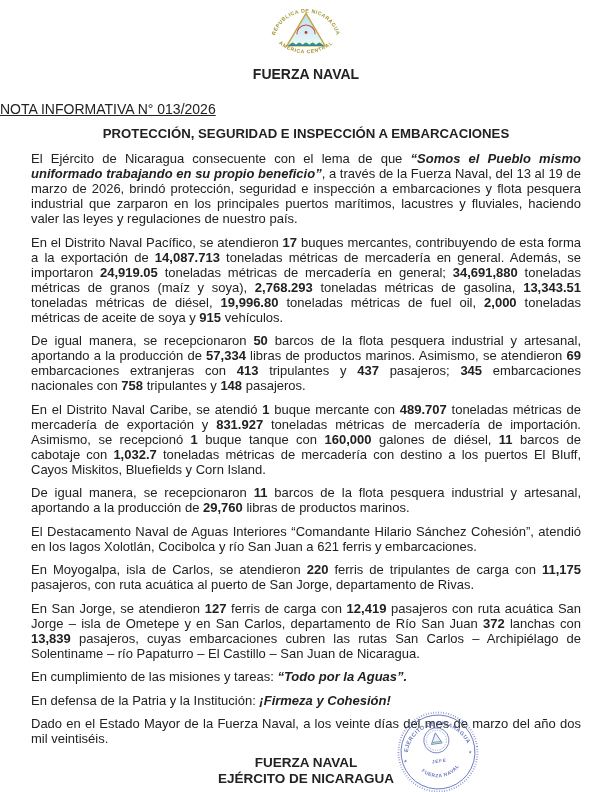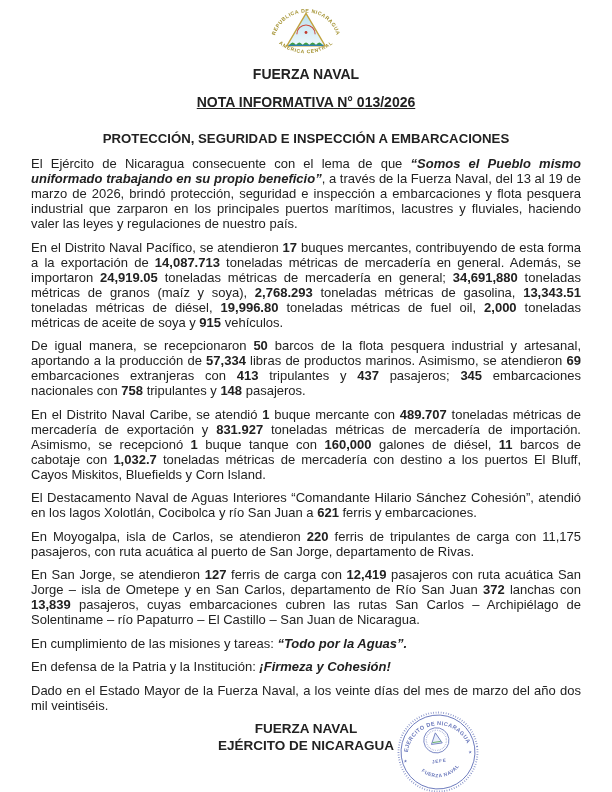--- a/index.html
+++ b/index.html
@@ -9,23 +9,23 @@
     width: 612px;
     height: 792px;
     background: #ffffff;
     font-family: "Liberation Sans", sans-serif;
     color: #222222;
     overflow: hidden;
   }
   .emblem-wrap { display: flex; justify-content: center; padding-top: 7px; }
   .emblem-wrap svg { display: block; }
   .org-block { text-align: center; font-weight: bold; font-size: 14px; line-height: 16.5px; margin-top: 3px; }
-  .note-number { text-align: center; font-weight: bold; font-size: 14px; margin-top: 11px; }
+  .note-number { font-weight: normal; font-size: 14px; margin-top: 18px; }
   .note-number span { text-decoration: underline; }
-  .doc-title { text-align: center; font-weight: bold; font-size: 13.2px; line-height: 15.5px; margin-top: 21px; }
+  .doc-title { text-align: center; font-weight: bold; font-size: 13.2px; line-height: 15.5px; margin-top: 9px; }
   .body-text { margin: 10px 31px 0 31px; }
   .body-text p { margin: 0 0 8.5px 0; font-size: 13px; line-height: 15px; text-align: justify; }
   .sign-block { text-align: center; font-weight: bold; font-size: 13.5px; line-height: 16.5px; margin-top: 3px; }
   .stamp {
     position: absolute;
     left: 395px;
     top: 710px;
     width: 86px;
     height: 84px;
     transform: rotate(-8deg);
@@ -74,22 +74,23 @@
 
   <div class="doc-title">
     <div>PROTECCIÓN, SEGURIDAD E INSPECCIÓN A EMBARCACIONES</div>
   </div>
 
   <div class="body-text">
       <p><span>El Ejército de Nicaragua consecuente con el lema de que </span><span style="font-weight: bold; font-style: italic;">“Somos el Pueblo mismo uniformado trabajando en su propio beneficio”</span><span>, a través de la Fuerza Naval, del 13 al 19 de marzo de 2026, brindó protección, seguridad e inspección a embarcaciones y flota pesquera industrial que zarparon en los principales puertos marítimos, lacustres y fluviales, haciendo valer las leyes y regulaciones de nuestro país.</span></p>
       <p><span>En el Distrito Naval Pacífico, se atendieron </span><span style="font-weight: bold;">17</span><span> buques mercantes, contribuyendo de esta forma a la exportación de </span><span style="font-weight: bold;">14,087.713</span><span> toneladas métricas de mercadería en general. Además, se importaron </span><span style="font-weight: bold;">24,919.05</span><span> toneladas métricas de mercadería en general; </span><span style="font-weight: bold;">34,691,880</span><span> toneladas métricas de granos (maíz y soya), </span><span style="font-weight: bold;">2,768.293</span><span> toneladas métricas de gasolina, </span><span style="font-weight: bold;">13,343.51</span><span> toneladas métricas de diésel, </span><span style="font-weight: bold;">19,996.80</span><span> toneladas métricas de fuel oil, </span><span style="font-weight: bold;">2,000</span><span> toneladas métricas de aceite de soya y </span><span style="font-weight: bold;">915</span><span> vehículos.</span></p>
       <p><span>De igual manera, se recepcionaron </span><span style="font-weight: bold;">50</span><span> barcos de la flota pesquera industrial y artesanal, aportando a la producción de </span><span style="font-weight: bold;">57,334</span><span> libras de productos marinos. Asimismo, se atendieron </span><span style="font-weight: bold;">69</span><span> embarcaciones extranjeras con </span><span style="font-weight: bold;">413</span><span> tripulantes y </span><span style="font-weight: bold;">437</span><span> pasajeros; </span><span style="font-weight: bold;">345</span><span> embarcaciones nacionales con </span><span style="font-weight: bold;">758</span><span> tripulantes y </span><span style="font-weight: bold;">148</span><span> pasajeros.</span></p>
       <p><span>En el Distrito Naval Caribe, se atendió </span><span style="font-weight: bold;">1</span><span> buque mercante con </span><span style="font-weight: bold;">489.707</span><span> toneladas métricas de mercadería de exportación y </span><span style="font-weight: bold;">831.927</span><span> toneladas métricas de mercadería de importación. Asimismo, se recepcionó </span><span style="font-weight: bold;">1</span><span> buque tanque con </span><span style="font-weight: bold;">160,000</span><span> galones de diésel, </span><span style="font-weight: bold;">11</span><span> barcos de cabotaje con </span><span style="font-weight: bold;">1,032.7</span><span> toneladas métricas de mercadería con destino a los puertos El Bluff, Cayos Miskitos, Bluefields y Corn Island.</span></p>
-      <p><span>El Destacamento Naval de Aguas Interiores “Comandante Hilario Sánchez Cohesión”, atendió en los lagos Xolotlán, Cocibolca y río San Juan a </span><span style="font-weight: bold;">621</span><span> ferris y embarcaciones.</span></p>
-      <p><span>En Moyogalpa, isla de Carlos, se atendieron </span><span style="font-weight: bold;">220</span><span> ferris de tripulantes de carga con </span><span style="font-weight: normal; margin-top: 16px;">11,175</span><span> pasajeros, con ruta acuática al puerto de San Jorge, departamento de Rivas.</span></p>
+      <p><span>De igual manera, se recepcionaron </span><span style="font-weight: bold;">11</span><span> barcos de la flota pesquera industrial y artesanal, aportando a la producción de </span><span style="font-weight: bold;">29,760</span><span> libras de productos marinos.</span></p>
+      <p><span>El Destacamento Naval de Aguas Interiores “Comandante Hilario Sánchez Cohesión”, atendió en los lagos Xolotlán, Cocibolca y río San Juan a </span><span style="font-weight: normal;">621</span><span> ferris y embarcaciones.</span></p>
+      <p><span>En Moyogalpa, isla de Carlos, se atendieron </span><span style="font-weight: bold;">220</span><span> ferris de tripulantes de carga con </span><span style="font-weight: bold; margin-top: 16px;">11,175</span><span> pasajeros, con ruta acuática al puerto de San Jorge, departamento de Rivas.</span></p>
       <p><span>En San Jorge, se atendieron </span><span style="font-weight: bold;">127</span><span> ferris de carga con </span><span style="font-weight: bold;">12,419</span><span> pasajeros con ruta acuática San Jorge – isla de Ometepe y en San Carlos, departamento de Río San Juan </span><span style="font-weight: bold;">372</span><span> lanchas con </span><span style="font-weight: bold;">13,839</span><span> pasajeros, cuyas embarcaciones cubren las rutas San Carlos – Archipiélago de Solentiname – río Papaturro – El Castillo – San Juan de Nicaragua.</span></p>
       <p><span>En cumplimiento de las misiones y tareas: </span><span style="font-weight: bold; font-style: italic;">“Todo por la Aguas”.</span></p>
       <p><span>En defensa de la Patria y la Institución: </span><span style="font-weight: bold; font-style: italic;">¡Firmeza y Cohesión!</span></p>
       <p><span>Dado en el Estado Mayor de la Fuerza Naval, a los veinte días del mes de marzo del año dos mil veintiséis.</span></p>
     </div>
 
   <div class="sign-block">
     <div>FUERZA NAVAL</div>
     <div>EJÉRCITO DE NICARAGUA</div>
   </div>

